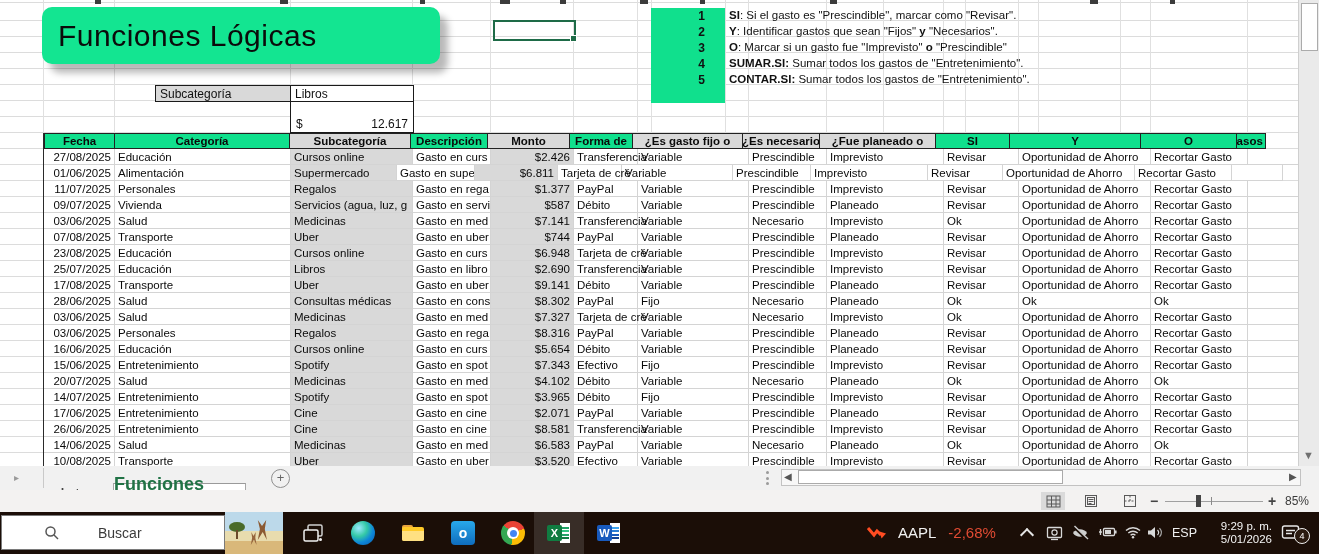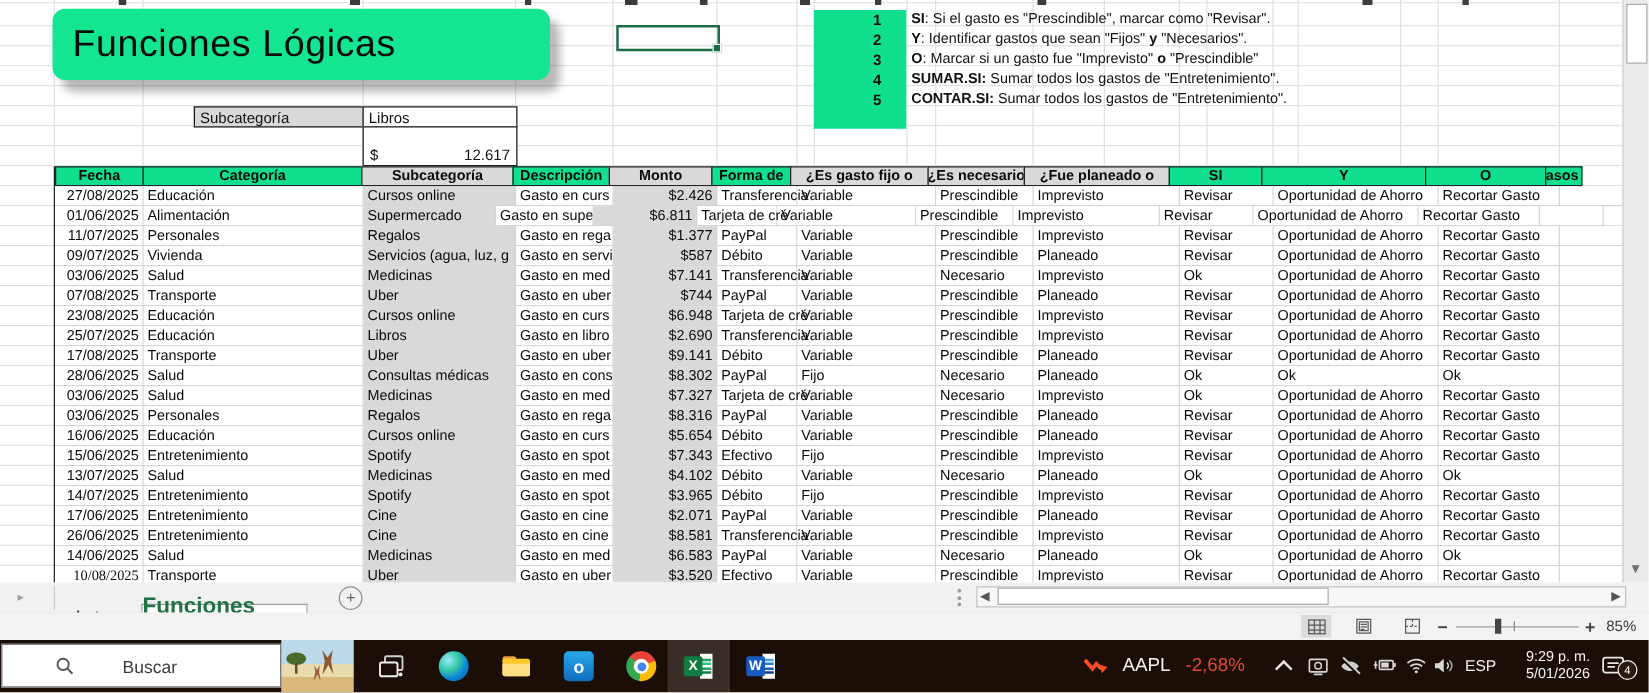--- a/index.html
+++ b/index.html
@@ -780,21 +780,21 @@
           </div>
           <div class="tc" style="width: 97px;">
             <span>Recortar Gasto</span>
           </div>
           <div class="tc" style="width: 51px;">
             <span></span>
           </div>
         </div>
         <div class="trow">
           <div class="tc rt" style="width: 71px;">
-            <span>13/07/2025</span>
+            <span>20/07/2025</span>
           </div>
           <div class="tc" style="width: 176px;">
             <span>Salud</span>
           </div>
           <div class="tc gray" style="width: 122px;">
             <span>Medicinas</span>
           </div>
           <div class="tc" style="width: 78px;">
             <span>Gasto en med</span>
           </div>
@@ -984,21 +984,21 @@
             <span>Oportunidad de Ahorro</span>
           </div>
           <div class="tc" style="width: 97px;">
             <span>Ok</span>
           </div>
           <div class="tc" style="width: 51px;">
             <span></span>
           </div>
         </div>
         <div class="trow">
-          <div class="tc rt" style="width: 71px; font-family: Liberation Serif, serif;">
+          <div class="tc rt" style="width: 71px;">
             <span>10/08/2025</span>
           </div>
           <div class="tc" style="width: 176px;">
             <span>Transporte</span>
           </div>
           <div class="tc gray" style="width: 122px;">
             <span>Uber</span>
           </div>
           <div class="tc" style="width: 78px;">
             <span>Gasto en uber</span>

